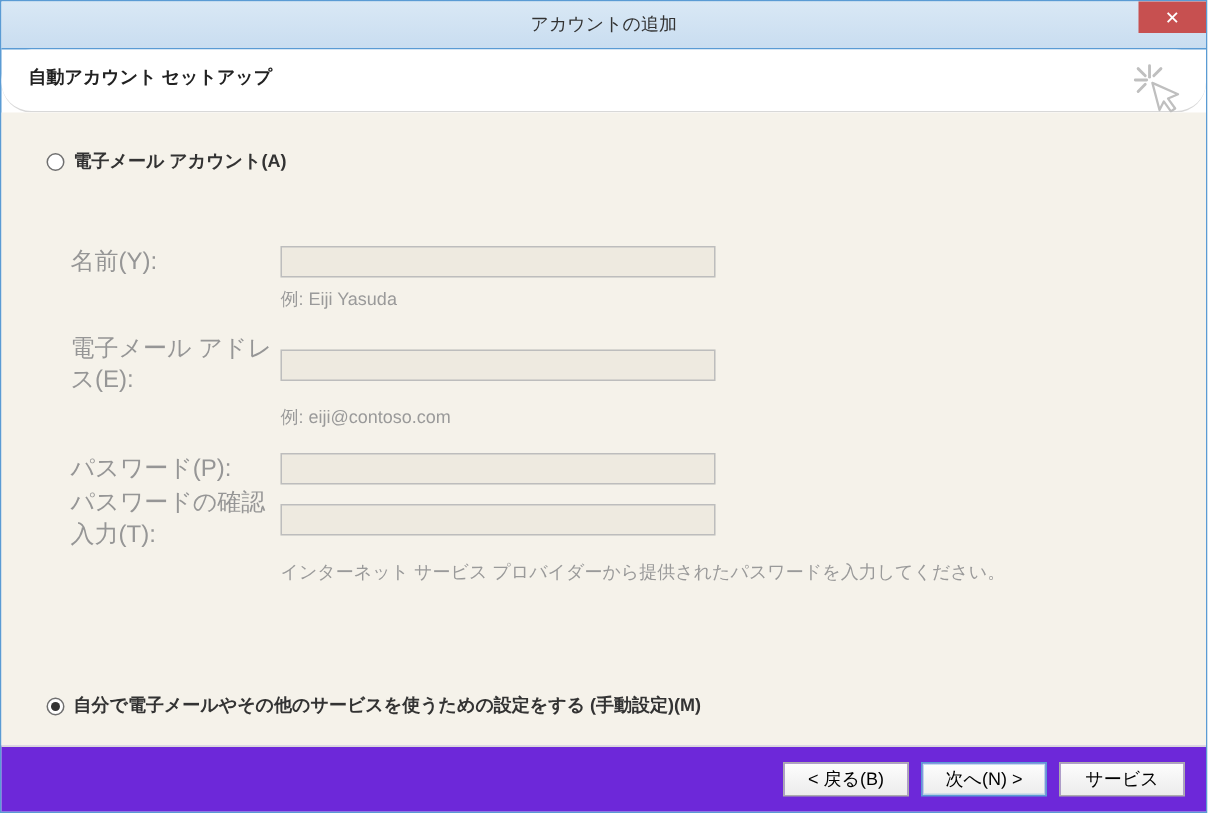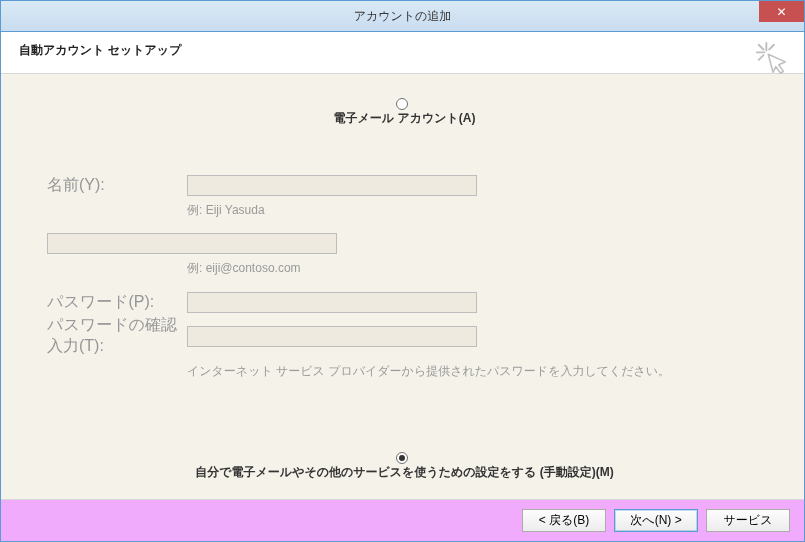--- a/index.html
+++ b/index.html
@@ -48,20 +48,21 @@
     font-size: 12px;
     font-family: sans-serif;
     cursor: pointer;
   }
 
   .header-section {
     padding: 10px 18px 14px 18px;
     border-bottom: 1px solid #d8d8d8;
     background: #fff;
     position: relative;
+    border-radius: 20px;
   }
   .header-section h1 {
     font-size: 12px;
     font-weight: bold;
     color: #222;
   }
   .header-section p {
     font-size: 12px;
     color: #333;
     margin-left: 20px;
@@ -83,21 +84,20 @@
   }
 
   .radio-row {
     display: flex;
     align-items: center;
     margin-bottom: 8px;
     font-size: 12px;
     font-weight: bold;
     color: #333;
     cursor: pointer;
-    flex-direction: column;
   }
   .radio-row .radio-circle {
     width: 12px;
     height: 12px;
     border: 1px solid #707070;
     border-radius: 50%;
     margin-right: 6px;
     background: #fff;
     display: inline-flex;
     align-items: center;
@@ -145,21 +145,21 @@
   }
   .hint-row.tight { margin-bottom: 2px; }
   .form-row.tight { margin-bottom: 2px; margin-top: 15px; }
 
   .radio-manual {
     margin-top: 72px;
   }
 
   .footer {
     height: 46px;
-    background: #f0abfc;
+    background: #6d28d9;
     border-top: 1px solid #d8d8d8;
     display: flex;
     align-items: center;
     justify-content: flex-end;
     padding-right: 14px;
     gap: 8px;
   }
   .btn {
     min-width: 84px;
     height: 23px;
@@ -213,20 +213,21 @@
       <div class="form-row">
         <div class="lbl">名前(Y):</div>
         <div class="fld"><input type="text" disabled="" value="" style=""></div>
       </div>
       <div class="hint-row">
         <div class="lbl"></div>
         <div class="hint">例: Eiji Yasuda</div>
       </div>
 
       <div class="form-row">
+        <div class="lbl">電子メール アドレス(E):</div>
         <div class="fld"><input type="text" disabled="" value="" style=""></div>
       </div>
       <div class="hint-row">
         <div class="lbl"></div>
         <div class="hint">例: eiji@contoso.com</div>
       </div>
 
       <div class="form-row tight">
         <div class="lbl">パスワード(P):</div>
         <div class="fld"><input type="password" disabled="" value="" style=""></div>

